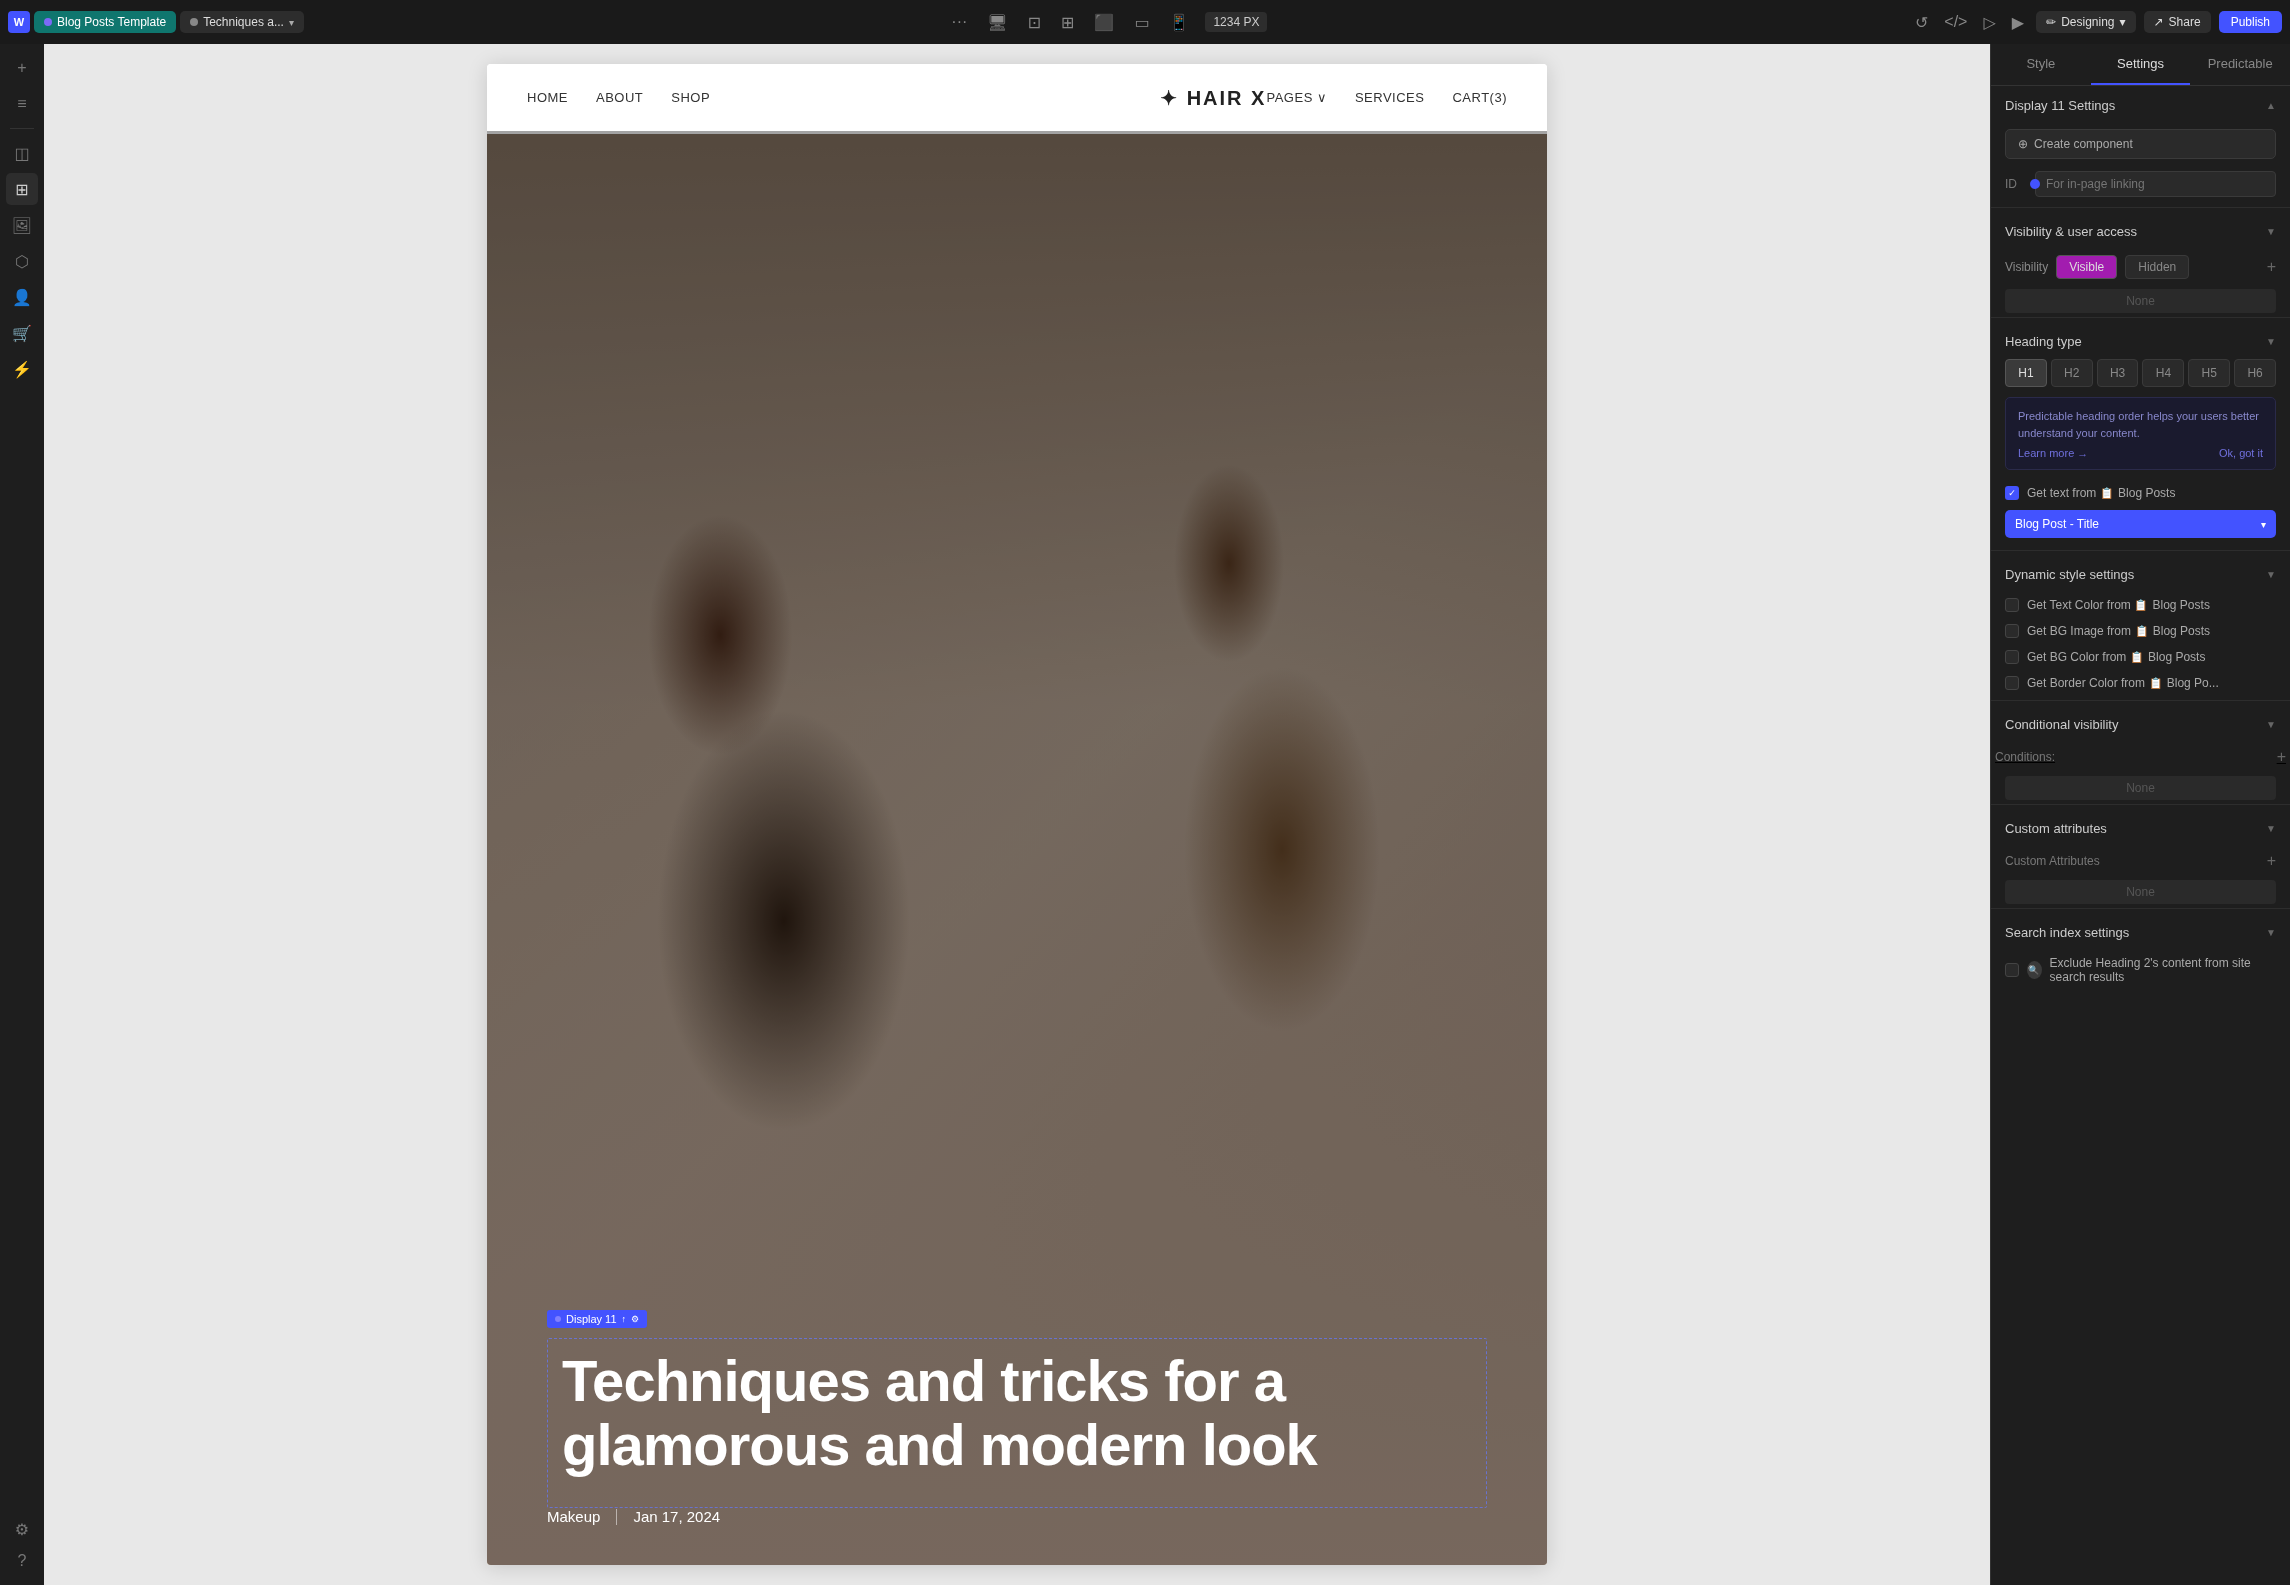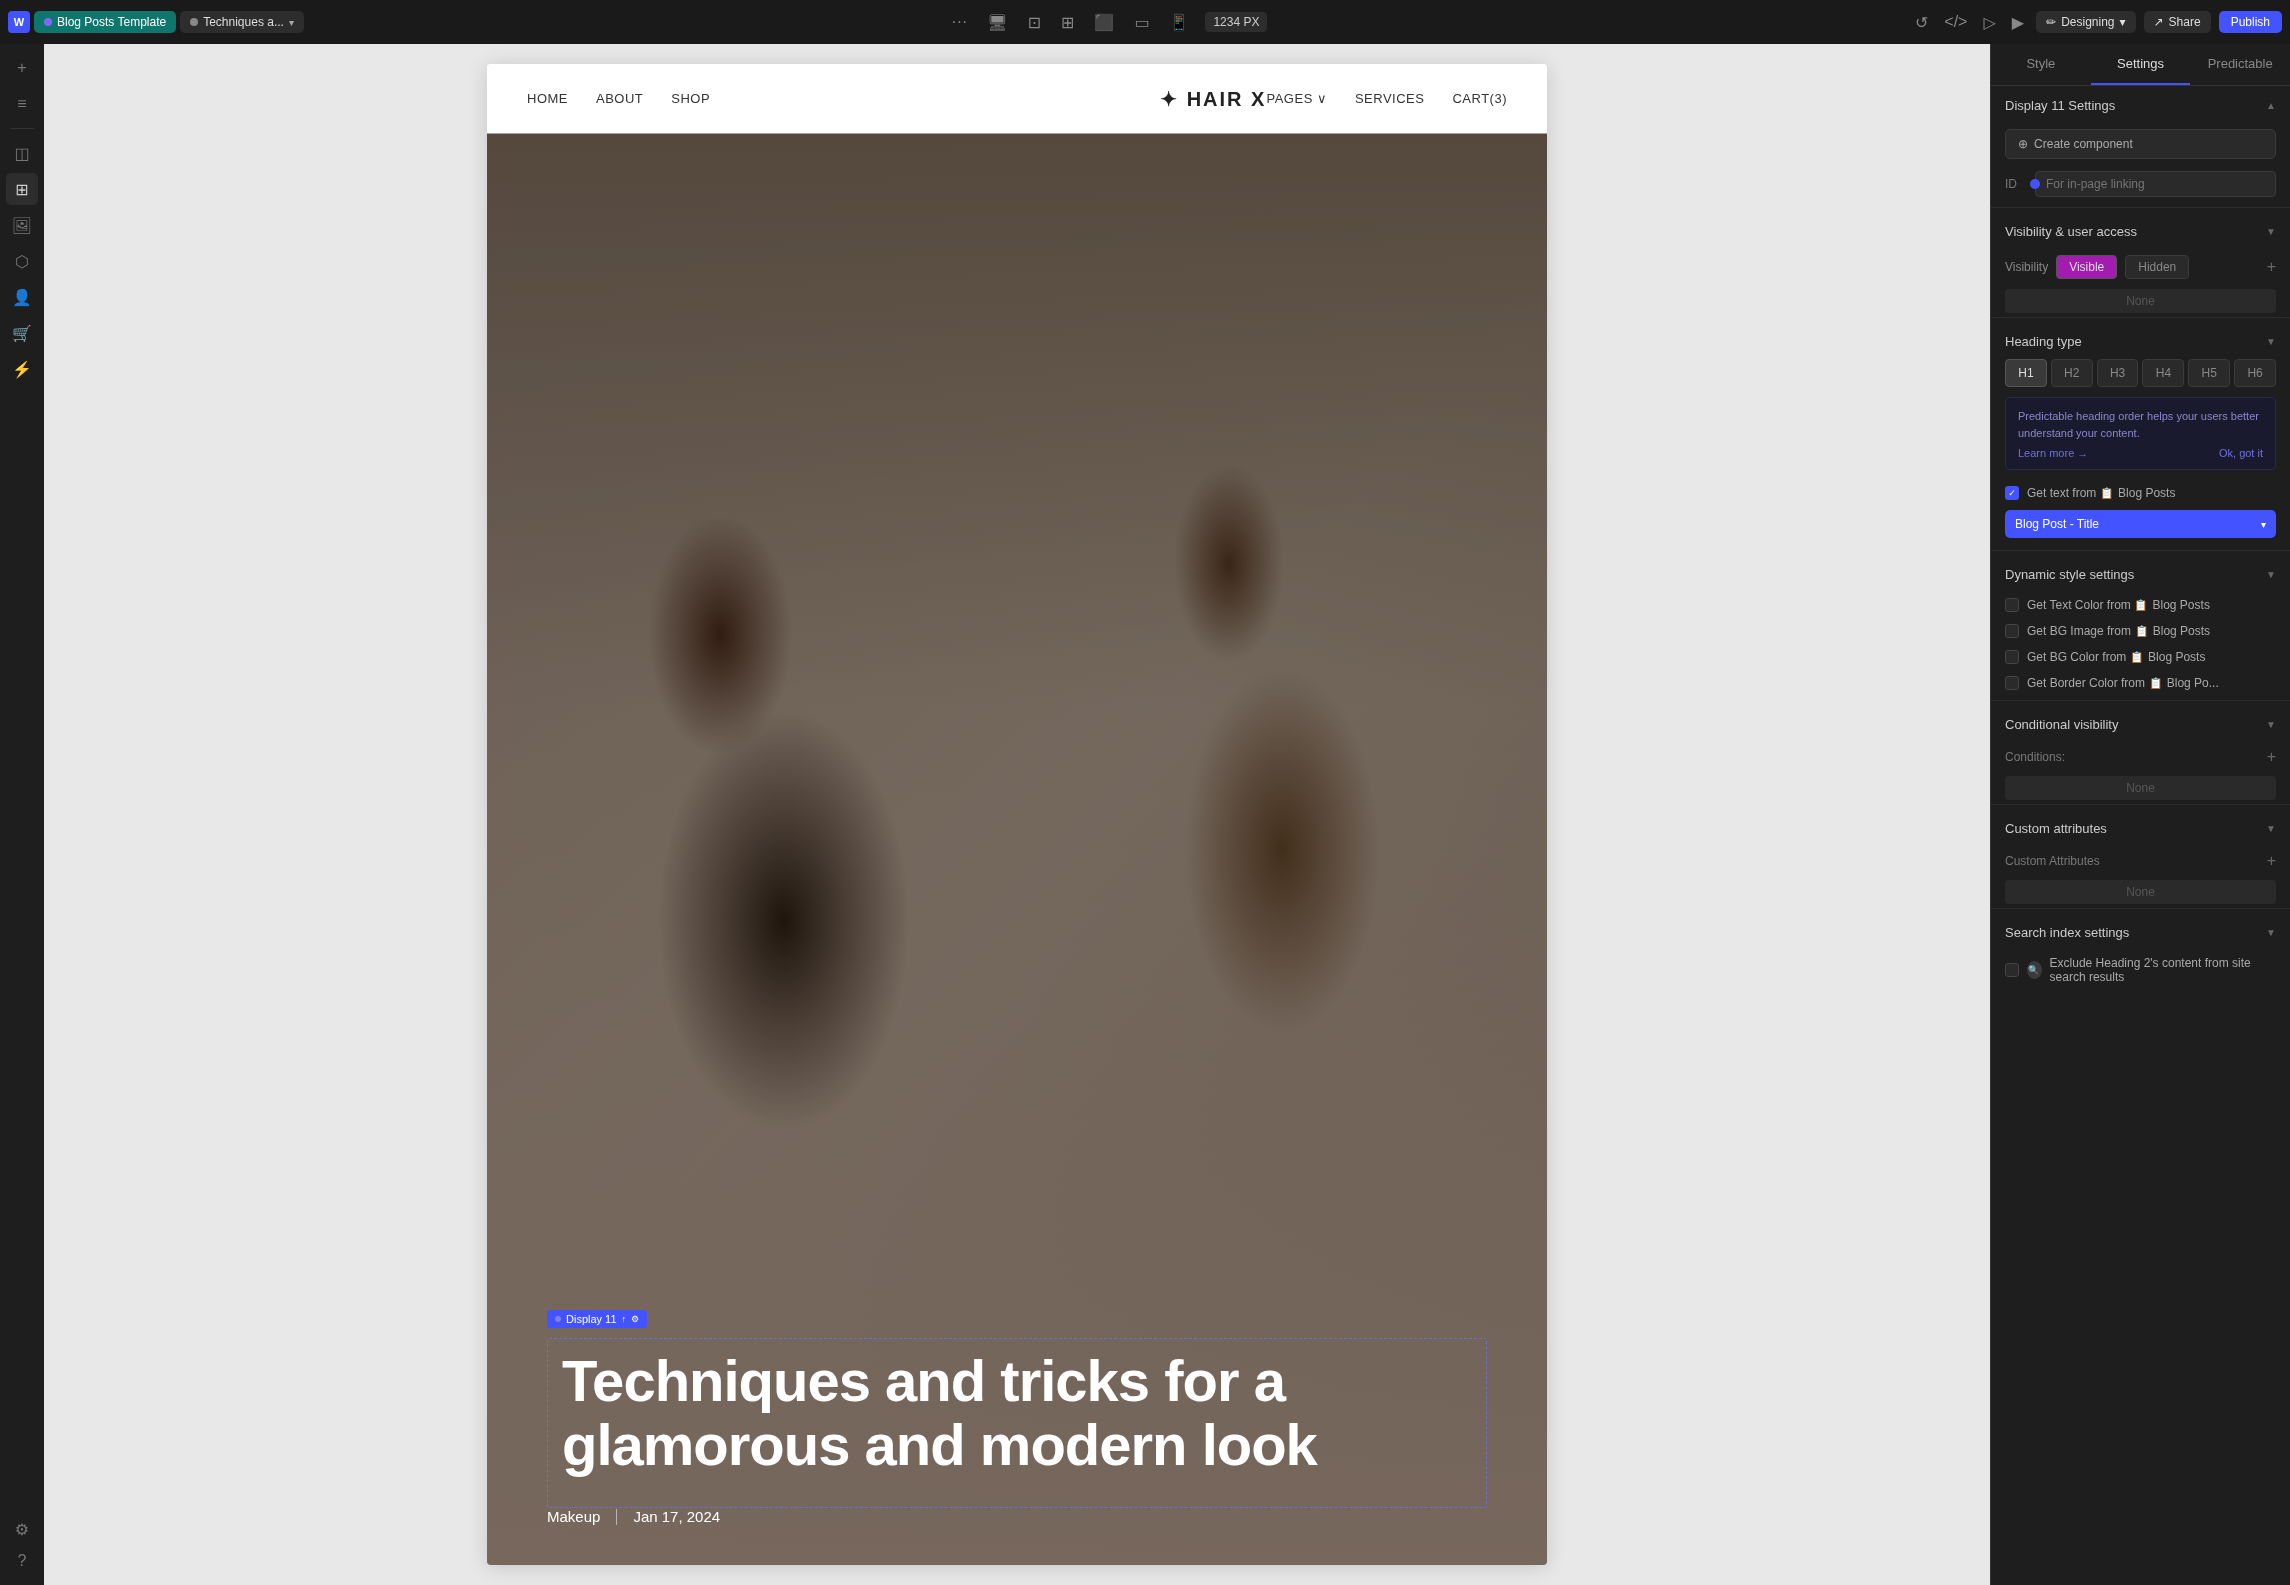--- a/index.html
+++ b/index.html
@@ -43,21 +43,21 @@
     
     .website-preview {
       background: white; margin: 20px auto; width: calc(100% - 40px);
       max-width: 1060px; height: calc(100% - 40px); overflow: hidden;
       border-radius: 4px; box-shadow: 0 2px 20px rgba(0,0,0,0.15);
     }
 
     
     .site-nav {
       display: flex; align-items: center; padding: 0 40px; height: 70px;
-      background: white; border-bottom: 1px solid #a3a3a3;
+      background: white; border-bottom: 3px solid #a3a3a3;
     }
     .nav-links { display: flex; gap: 28px; }
     .nav-link { font-size: 13px; color: #333; text-decoration: none; letter-spacing: 0.5px; font-weight: 500; }
     .nav-logo { flex: 1; text-align: right; font-size: 20px; font-weight: 700; letter-spacing: 2px; color: #222; }
     .nav-right { display: flex; gap: 28px; align-items: center; }
 
     
     .hero-section {
       position: relative; width: 100%; height: calc(100% - 70px);
       background: linear-gradient(135deg, #b0a8a0 0%, #c8b8a8 30%, #d4c8b8 50%, #c0b0a0 70%, #a89888 100%);
@@ -204,22 +204,23 @@
       appearance: none;
     }
     .dropdown-wrap { position: relative; }
     .dropdown-arrow { position: absolute; right: 10px; top: 50%; transform: translateY(-50%); color: white; font-size: 10px; pointer-events: none; }
 
     
     .separator { height: 1px; background: #2d2d2d; margin: 4px 0; }
 
     
     .conditions-row {
-      display: flex; align-items: center; padding: 6px 14px;
+      display: flex; align-items: center; padding: 6px 4px;
       gap: 20px;
+      text-decoration: underline;
     }
     .cond-label { font-size: 12px; color: #777; }
     .cond-plus { margin-left: auto; color: #666; font-size: 16px; cursor: pointer; }
 
     
     .ca-row {
       display: flex; align-items: center; padding: 6px 14px; gap: 8px;
     }
     .ca-label { font-size: 12px; color: #777; }
     .ca-plus { margin-left: auto; color: #666; font-size: 16px; cursor: pointer; }

